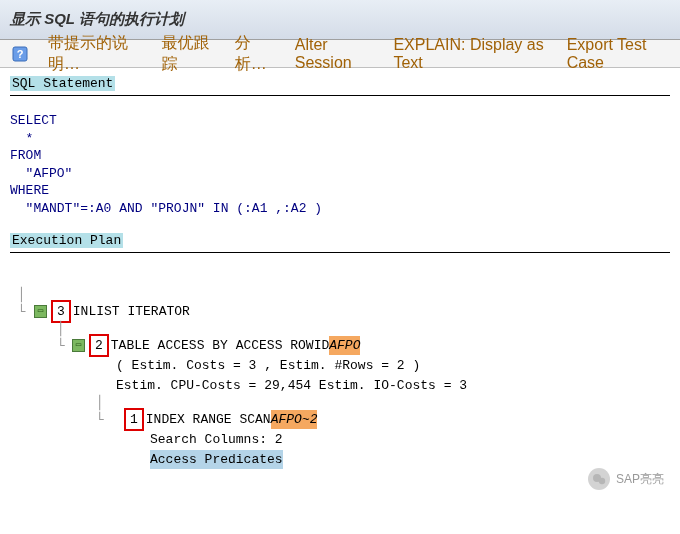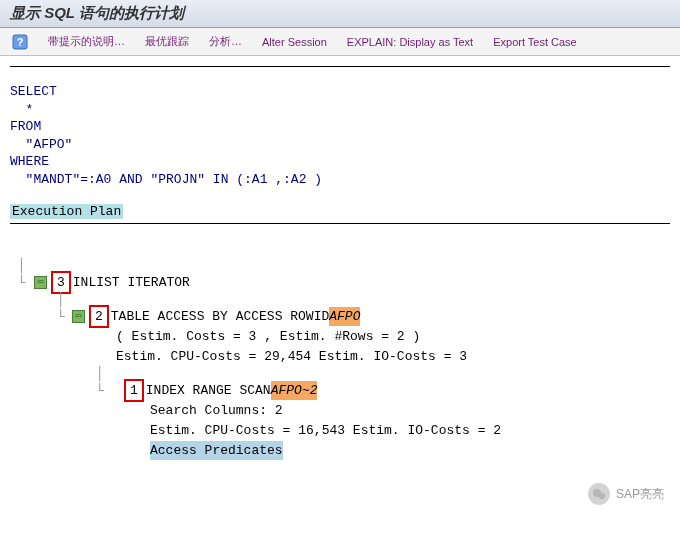--- a/index.html
+++ b/index.html
@@ -9,21 +9,21 @@
       background: #f4f4f4;
       width: 680px;
       height: 534px;
       overflow: hidden;
       position: relative;
     }
     .title-bar {
       background: linear-gradient(#e8eef5, #d4dce8);
       border-bottom: 1px solid #a0a0a0;
       padding: 9px 10px;
-      height: 28px;
+      height: 40px;
       display: flex;
       align-items: center;
     }
     .title-text {
       font-style: italic;
       font-weight: bold;
       font-size: 15px;
       color: #333;
     }
     .toolbar {
@@ -35,23 +35,23 @@
       align-items: center;
       gap: 12px;
     }
     .toolbar-icon-btn {
       display: inline-flex;
       align-items: center;
       cursor: pointer;
       padding: 2px 4px;
     }
     .toolbar-item {
-      color: #701a75;
+      color: #a16207;
       cursor: pointer;
-      font-size: 11px;
+      font-size: 16px;
       padding: 2px 4px;
     }
     .content {
       background: #fff;
       padding: 8px 10px;
       height: calc(100% - 56px);
       overflow: auto;
     }
     .section-header {
       background: #b4e0e8;
@@ -114,21 +114,21 @@
       border: 2px solid #d00;
       padding: 0 4px;
       margin: 0 2px;
     }
     .hl-yellow { background: #ffee88; }
     .hl-orange { background: #f5a860; font-style: italic; }
     .hl-lightblue { background: #b4d4e8; }
     .watermark {
       position: absolute;
       right: 16px;
-      bottom: 29px;
+      bottom: 44px;
       display: flex;
       align-items: center;
       gap: 6px;
       color: #888;
       font-size: 12px;
       opacity: 0.85;
     }
     .wm-icon {
       width: 22px;
       height: 22px;
@@ -156,20 +156,21 @@
   </span>
   <span class="toolbar-item">带提示的说明…</span>
   <span class="toolbar-item">最优跟踪</span>
   <span class="toolbar-item">分析…</span>
   <span class="toolbar-item">Alter Session</span>
   <span class="toolbar-item">EXPLAIN: Display as Text</span>
   <span class="toolbar-item">Export Test Case</span>
 </div>
 
 <div class="content">
+  <div class="section-header">SQL Statement</div>
   <hr class="divider">
 
   <div class="sql-block"><span>SELECT</span>
 <span>  *</span>
 <span>FROM</span>
 <span>  "AFPO"</span>
 <span>WHERE</span>
 <span>  "MANDT"=:A0 AND "PROJN" IN (:A1 ,:A2 )</span></div>
 
   <div class="section-header">Execution Plan</div>
@@ -217,24 +218,20 @@
 
     <div class="plan-line">
       <span class="tree-conn" style="width:100px;">&nbsp;&nbsp;&nbsp;&nbsp;&nbsp;&nbsp;&nbsp;&nbsp;&nbsp;&nbsp;&nbsp;└</span>
       <span class="red-box" style="margin-left:14px;">1</span>
       <span> INDEX RANGE SCAN </span>
       <span class="hl-orange">AFPO~2</span>
     </div>
     <div class="plan-line">
       <span class="tree-spacer" style="width:140px;"></span>
       <span>Search Columns: 2</span>
-    </div>
-    <div class="plan-line">
-      <span class="tree-spacer" style="width:140px;"></span>
-      <span>Estim. CPU-Costs = 16,543 Estim. IO-Costs = 2</span>
     </div>
     <div class="plan-line">
       <span class="tree-spacer" style="width:140px;"></span>
       <span class="hl-lightblue">Access Predicates</span>
     </div>
 
   </div>
 </div>
 
 <div class="watermark">

